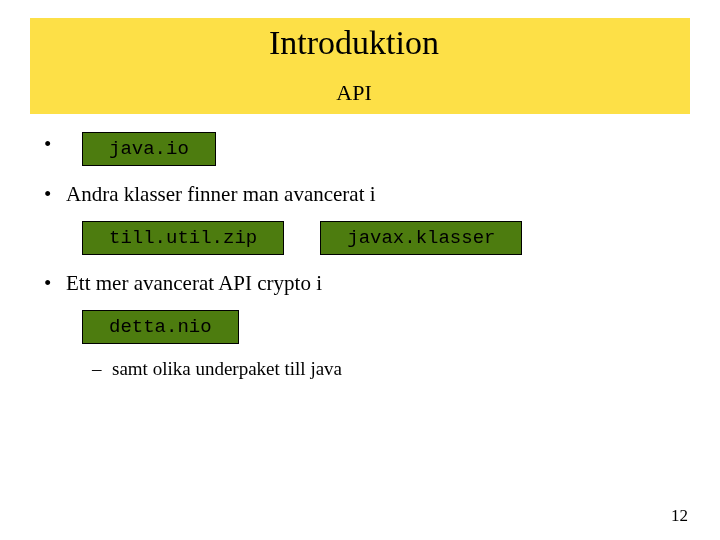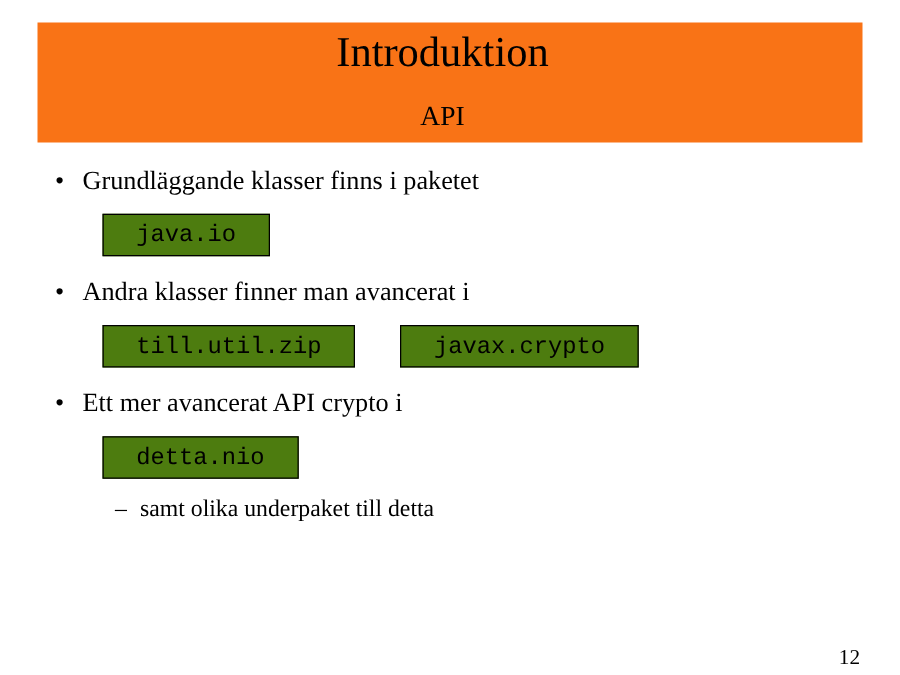--- a/index.html
+++ b/index.html
@@ -11,21 +11,21 @@
     font-family: "Times New Roman", Times, serif;
     color: #000;
   }
   .slide {
     position: relative;
     width: 720px;
     height: 540px;
     box-sizing: border-box;
   }
   .title-band {
-    background: #f97316;
+    background: #fde047;
     margin: 18px 30px 0 30px;
     padding: 6px 12px 8px 0;
     text-align: center;
   }
   .title-main {
     font-size: 34px;
     line-height: 1.1;
   }
   .title-sub {
     font-size: 22px;
@@ -77,61 +77,60 @@
   .code-box {
     font-family: "Courier New", Courier, monospace;
     font-size: 19px;
     background: #4d7c0f;
     border: 1px solid #000;
     padding: 5px 26px;
     white-space: nowrap;
   }
   .page-number {
     position: absolute;
-    bottom: 22px;
+    bottom: 32px;
     right: 32px;
     font-size: 17px;
     margin-top: 12px;
   }
 </style>
 </head>
 <body>
 
 <div class="slide">
 
   <div class="title-band">
     <div class="title-main">Introduktion</div>
     <div class="title-sub">API</div>
   </div>
 
   <div class="content">
     <ul class="level1">
       <li>
-        <span>Grundläggande klasser finns i paketet</span>
         <div class="code-row">
           <span class="code-box">java.io</span>
         </div>
       </li>
 
       <li>
         <span>Andra klasser finner man avancerat i</span>
         <div class="code-row">
           <span class="code-box">till.util.zip</span>
-          <span class="code-box">javax.crypto</span>
+          <span class="code-box">javax.klasser</span>
         </div>
       </li>
 
       <li>
         <span>Ett mer avancerat API crypto i</span>
         <div class="code-row">
           <span class="code-box">detta.nio</span>
         </div>
         <ul class="level2">
           <li>
-            <span>samt olika underpaket till detta</span>
+            <span>samt olika underpaket till java</span>
           </li>
         </ul>
       </li>
     </ul>
   </div>
 
   <div class="page-number">12</div>
 </div>
 
 </body></html>

